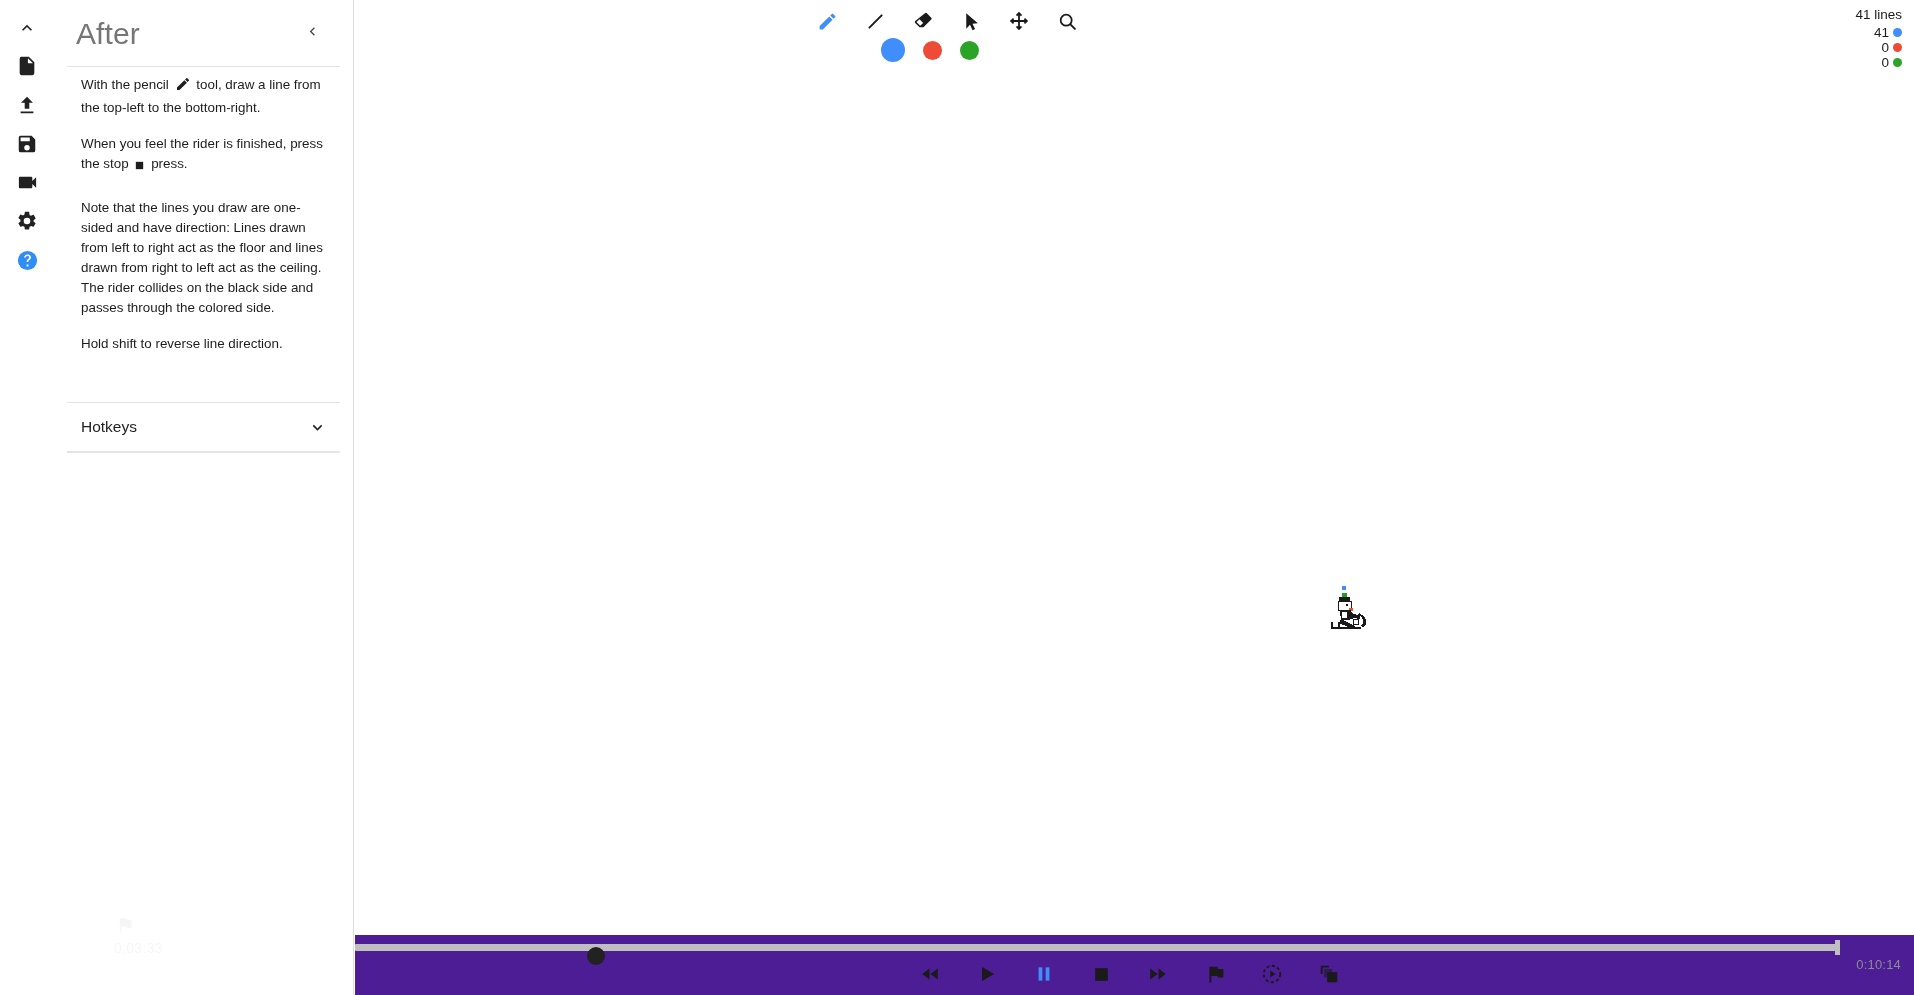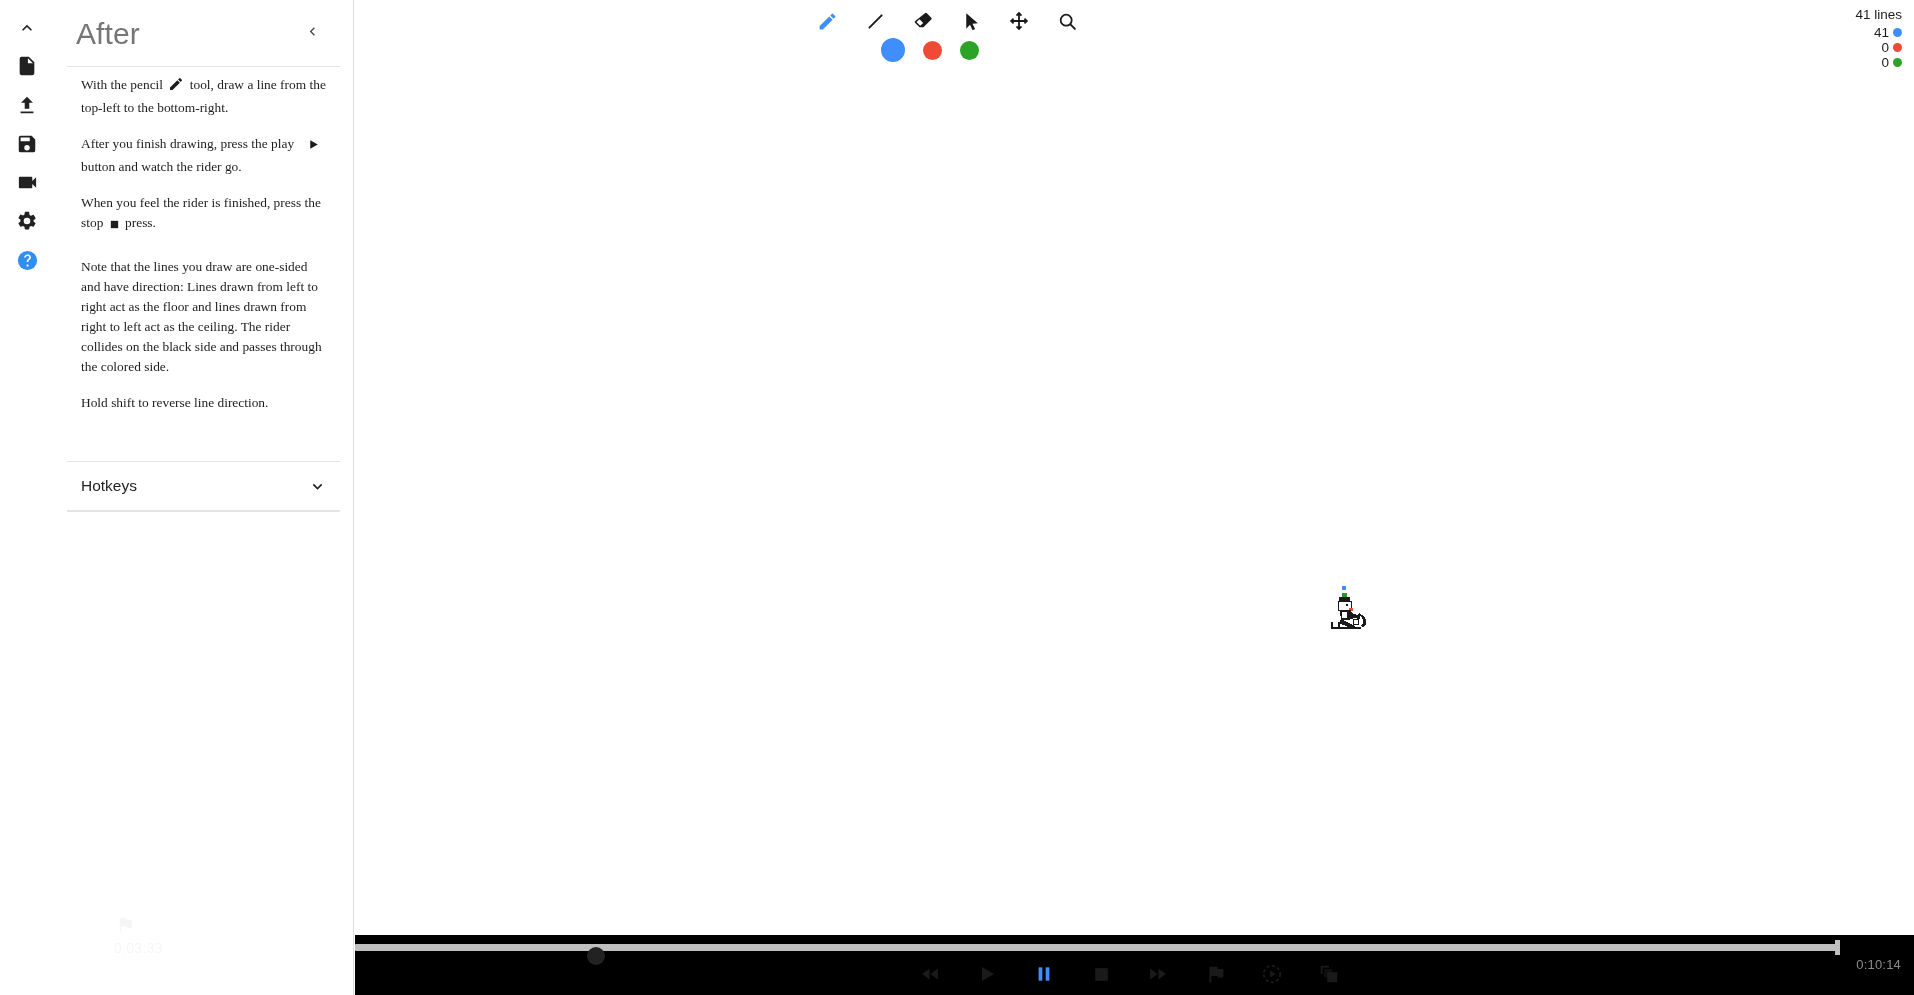--- a/index.html
+++ b/index.html
@@ -95,21 +95,20 @@
     align-items: center;
   }
   #quickstart-body {
     padding: 8px 23px 10px 27px;
   }
   .para {
     font-size: 13.4px;
     line-height: 20px;
     color: #1d1d1d;
     margin: 0 0 16px 0;
-    font-family: Liberation Serif, serif;
   }
   .para:last-child { margin-bottom: 20px; }
   .inline-ico {
     display: inline-block;
     vertical-align: -3px;
     margin: 0 2px;
   }
   .spacer-sm { height: 5px; }
 
   
@@ -204,21 +203,21 @@
     position: absolute;
     left: 972px; top: 586px;
     width: 44px; height: 48px;
   }
 
   
   #playbar {
     position: absolute;
     left: 355px; bottom: 0;
     width: 1559px; height: 60px;
-    background: #000000;
+    background: #4c1d95;
   }
   #timeline {
     position: absolute;
     left: 0; top: 0;
     width: 1559px; height: 22px;
   }
   #track {
     position: absolute;
     left: 0; top: 9px;
     width: 1484px; height: 7px;
@@ -352,29 +351,20 @@
       <p class="para">
         <span>With the pencil</span>
         <span class="inline-ico">
           <svg width="16" height="16" viewBox="0 0 24 24">
               <path fill="#1d1d1d" d="M3 17.25V21h3.75L17.81 9.94l-3.75-3.75L3 17.25zM20.71 7.04a1 1 0 0 0 0-1.41l-2.34-2.34a1 1 0 0 0-1.41 0l-1.83 1.83 3.75 3.75 1.83-1.83z"></path>
             </svg>
         </span>
         <span>tool, draw a line from the top-left to the bottom-right.</span>
       </p>
 
-      <p class="para">
-        <span>After you finish drawing, press the play</span>
-        <span class="inline-ico" style="margin-left:10px;">
-          <svg width="13" height="13" viewBox="0 0 24 24">
-              <path fill="#1d1d1d" d="M6 4l14 8-14 8z"></path>
-            </svg>
-        </span>
-        <span>button and watch the rider go.</span>
-      </p>
 
       <p class="para">
         <span>When you feel the rider is finished, press the stop</span>
         <span class="inline-ico">
           <svg width="11" height="11" viewBox="0 0 24 24">
               <rect x="4" y="4" width="16" height="16" fill="#1d1d1d"></rect>
             </svg>
         </span>
         <span>press.</span>
       </p>

